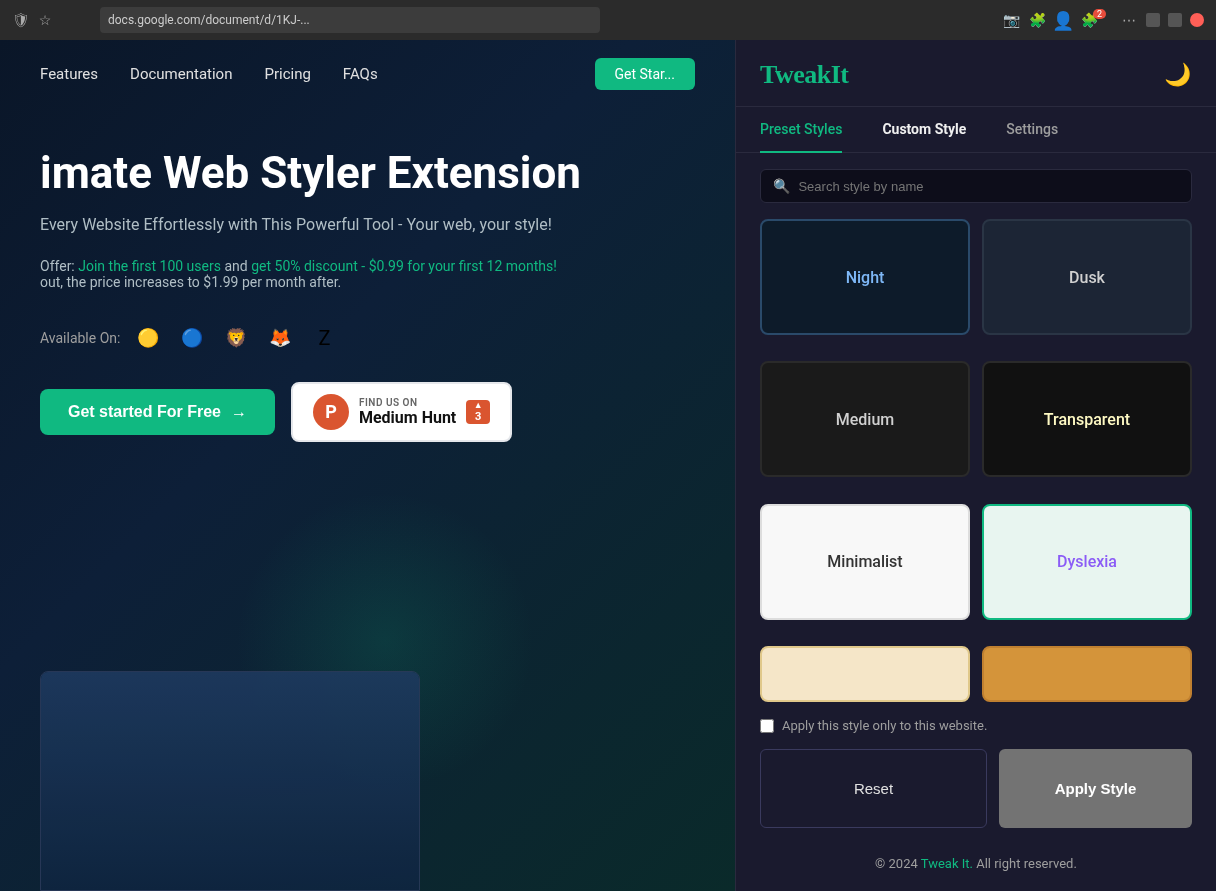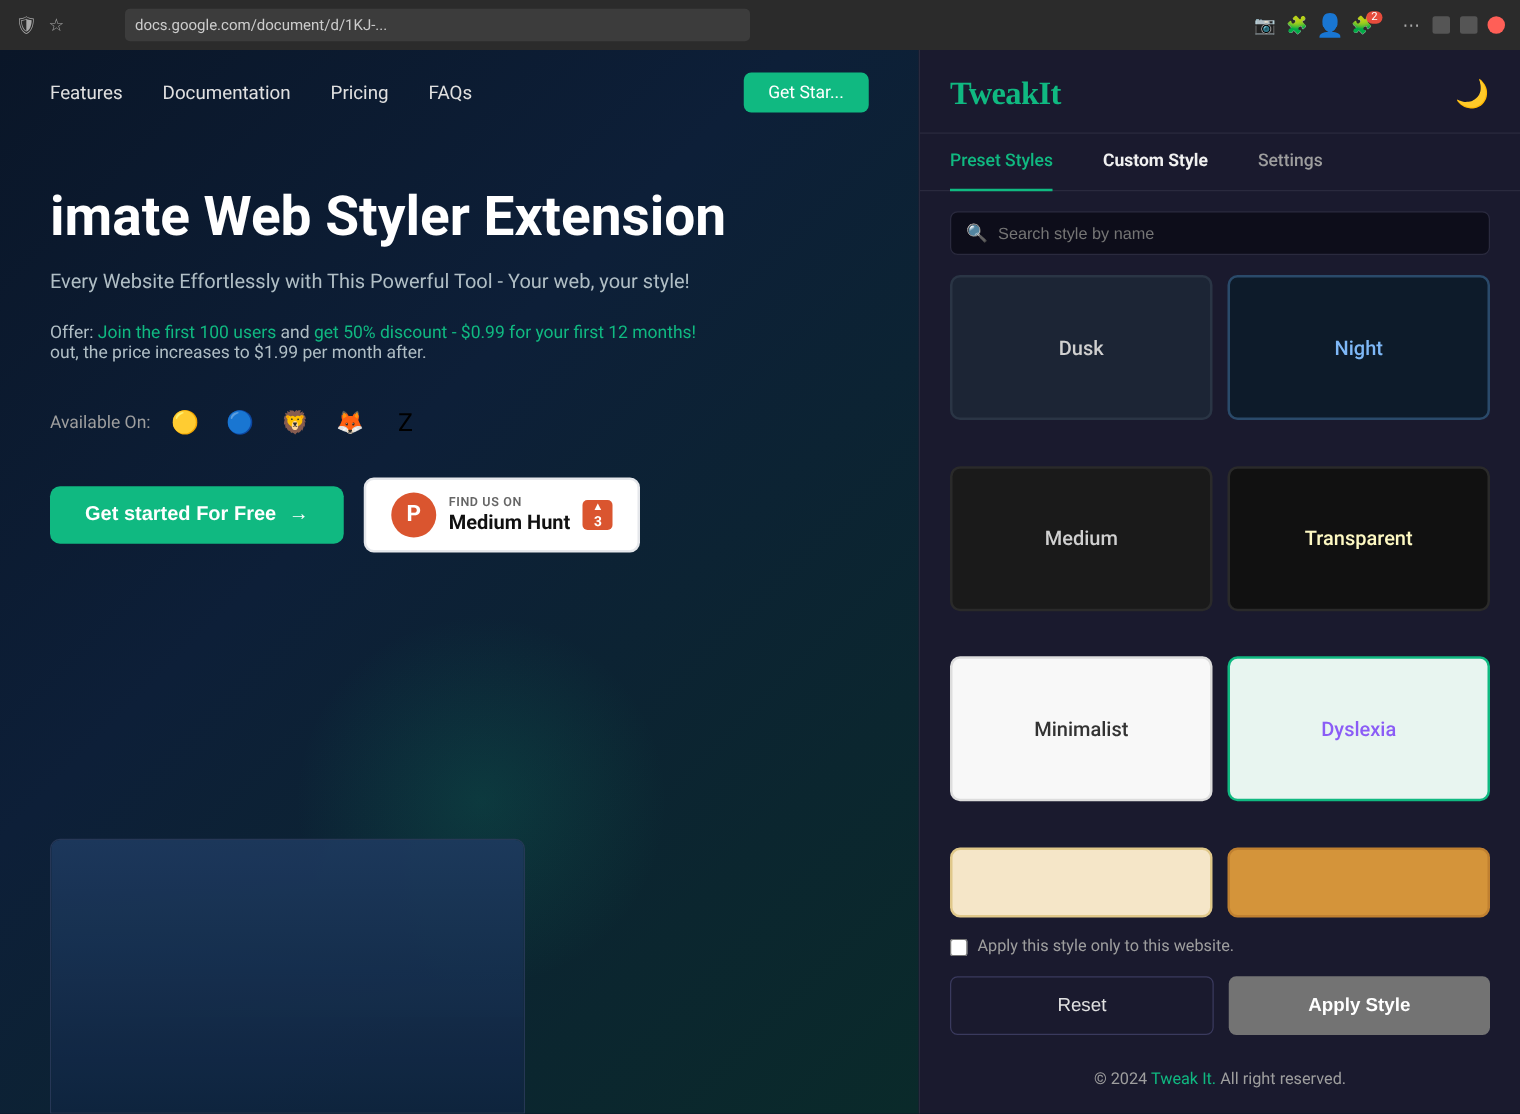--- a/index.html
+++ b/index.html
@@ -440,21 +440,21 @@
     .action-buttons {
       display: flex;
       gap: 12px;
       padding: 16px 24px;
     }
     .btn-reset {
       flex: 1;
       background: #1a1a2e;
       border: 1px solid #3a3a5e;
       color: #e0e0e0;
-      padding: 14px;
+      padding: 30px;
       border-radius: 6px;
       font-size: 15px;
       font-weight: 500;
       cursor: pointer;
     }
     .btn-apply {
       flex: 1;
       background: #737373;
       border: none;
       color: white;
@@ -586,25 +586,25 @@
   </div>
 
   <div class="panel-search">
     <div class="search-input-wrap">
       <span class="search-icon-svg">🔍</span>
       <input class="search-input" type="text" placeholder="Search style by name" style="">
     </div>
   </div>
 
   <div class="styles-grid">
+    <div class="style-card night">
+      <span>Night</span>
+    </div>
     <div class="style-card dusk">
       <span>Dusk</span>
-    </div>
-    <div class="style-card night">
-      <span>Night</span>
     </div>
     <div class="style-card medium">
       <span>Medium</span>
     </div>
     <div class="style-card transparent">
       <span>Transparent</span>
     </div>
     <div class="style-card minimalist">
       <span>Minimalist</span>
     </div>

